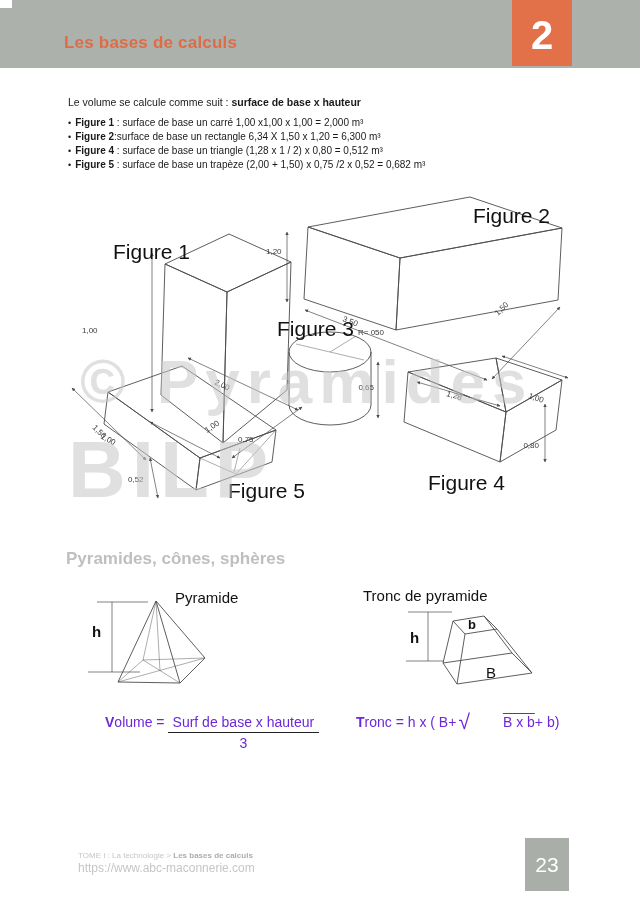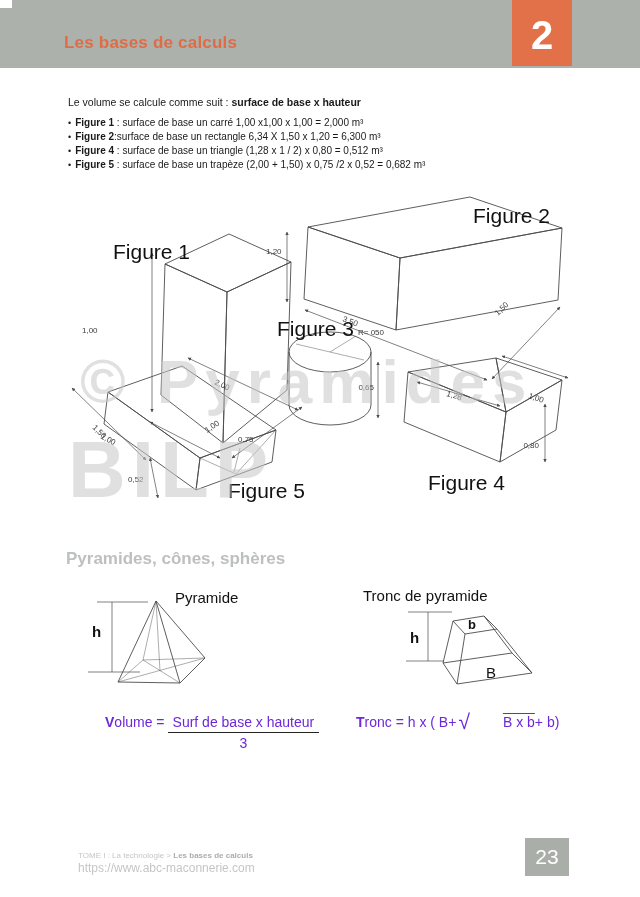--- a/index.html
+++ b/index.html
@@ -47,21 +47,21 @@
   .f-right{left:356px;top:714px;align-items:center;}
   .frac{display:inline-flex;flex-direction:column;align-items:center;margin-left:3px;}
   .frac .num{border-bottom:1.4px solid #222;padding:0 5px 2px 5px;}
   .frac .den{padding-top:2px;}
   .sqrt-sign{font-size:21px;line-height:14px;margin:0 0 0 2px;}
   .radicand{text-decoration:overline;padding-left:33px;}
   
   .crumb{position:absolute;left:78px;top:851px;font-size:8px;color:#c6c6c6;}
   .crumb b{color:#adadad;}
   .url{position:absolute;left:78px;top:861px;font-size:12px;color:#c6c6c6;}
-  .pagebox{position:absolute;left:525px;top:838px;width:44px;height:38px;background:#a9aea9;
+  .pagebox{position:absolute;left:525px;top:838px;width:44px;height:53px;background:#a9aea9;
       display:flex;align-items:center;justify-content:center;}
   .pagebox span{color:#ffffff;font-size:21px;}
 </style>
 </head>
 <body>
 
 <div class="page">
 
   <div class="band"></div>
   <div class="notch"></div>

